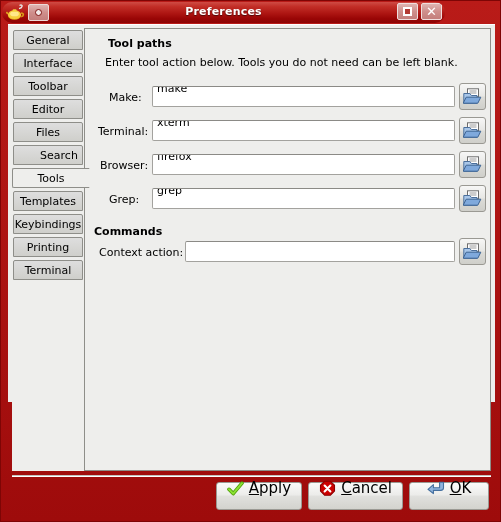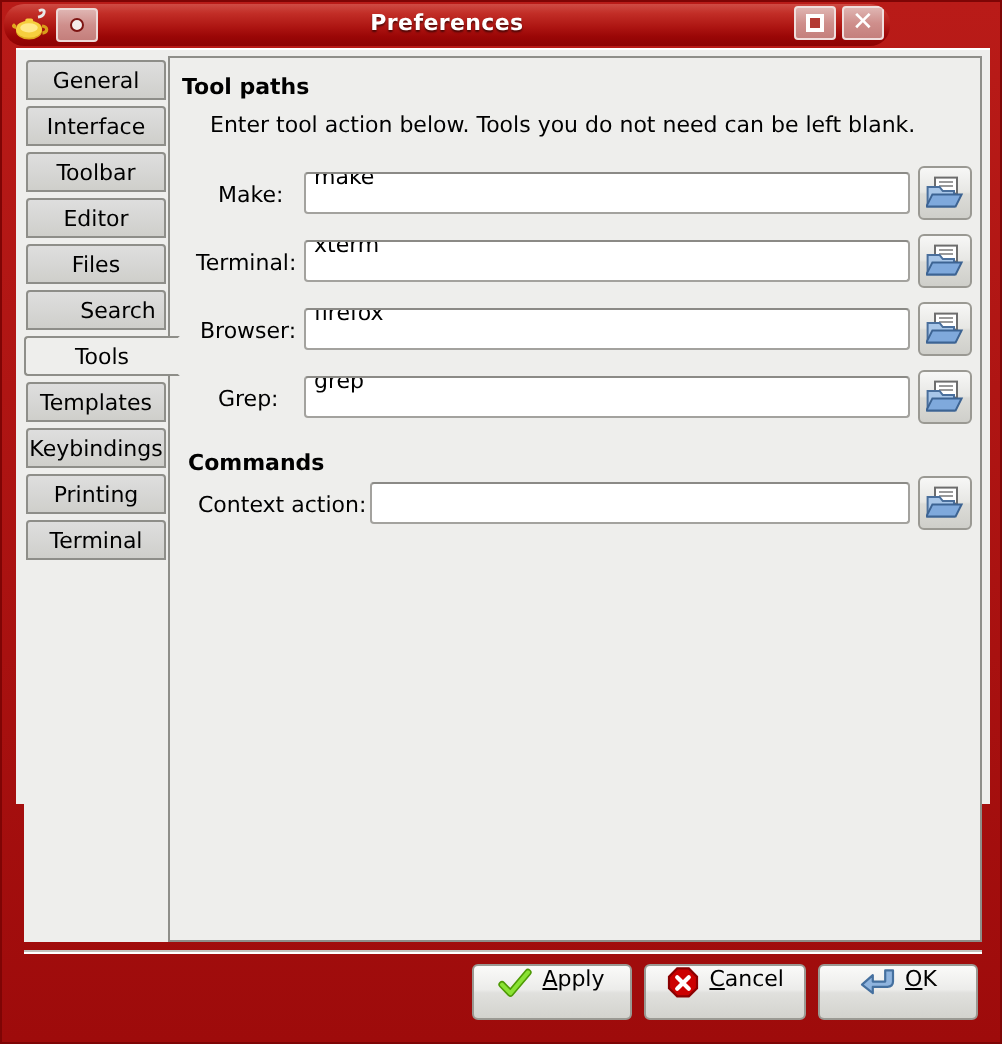--- a/index.html
+++ b/index.html
@@ -237,25 +237,25 @@
     gap: 6px;
   }
   .dlg-btn {
     height: 28px;
     min-width: 80px;
     box-sizing: border-box;
     border: 1px solid #9a9993;
     border-radius: 3px;
     background: linear-gradient(to bottom, #fafaf9 0%, #ececea 45%, #e0e0dd 52%, #d3d3ce 100%);
     display: flex;
-    align-items: flex-start;
+    align-items: flex-end;
     justify-content: center;
     gap: 5px;
-    padding: 0 10px;
-    font-size: 11px;
+    padding: 12px 10px;
+    font-size: 15px;
     color: #000000;
   }
   .dlg-btn .lbl u { text-underline-offset: 1px; }
   .ico { display: block; }
 </style>
 </head>
 <body>
 
 <div id="window">
 
@@ -324,21 +324,21 @@
         <div class="tab" style="top:209px;">
             <span>Printing</span>
           </div>
         <div class="tab" style="top:232px;">
             <span>Terminal</span>
           </div>
       </div>
 
       <div id="page">
 
-        <div class="section-title" style="left:6px; top:8px;text-align:right;">Tool paths</div>
+        <div class="section-title" style="left:23px; top:8px;text-align:right;">Tool paths</div>
         <div class="section-desc" style="left:20px; top:27px;">Enter tool action below. Tools you do not need can be left blank.</div>
 
         <div class="row-label" style="left:24px; top:62px;">Make:</div>
         <input class="entry" style="left: 67px; top: 57px; width: 303px;" type="text" value="make">
         <div class="browse-btn" style="left:374px; top:54px;">
           <svg class="ico" width="19" height="17" viewBox="0 0 19 17">
             <rect x="4.5" y="0.8" width="11" height="8" fill="#ffffff" stroke="#6d6d6d" stroke-width="1"></rect>
             <line x1="6.5" y1="3" x2="13.5" y2="3" stroke="#9a9a9a" stroke-width="1"></line>
             <line x1="6.5" y1="5" x2="13.5" y2="5" stroke="#9a9a9a" stroke-width="1"></line>
             <path d="M0.8 5.5 h6 l1.6 2 h5.6 v7.8 h-13.2 z" fill="#a8c6e8" stroke="#4a6f9c" stroke-width="1"></path>

